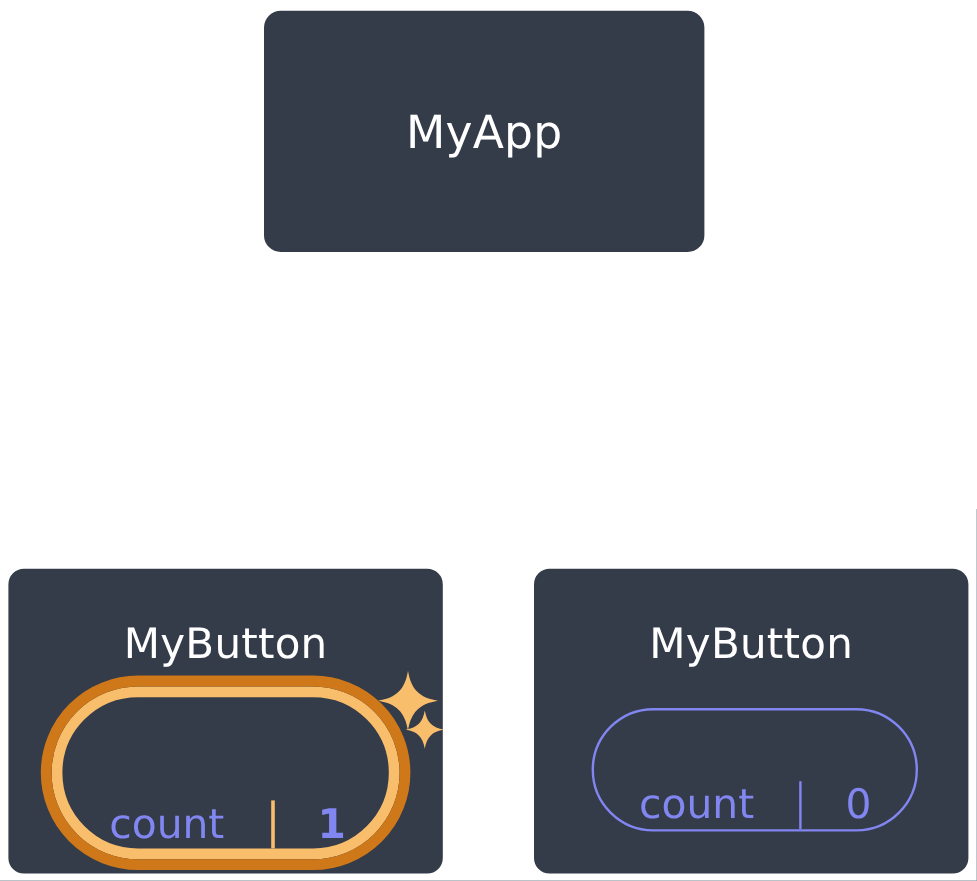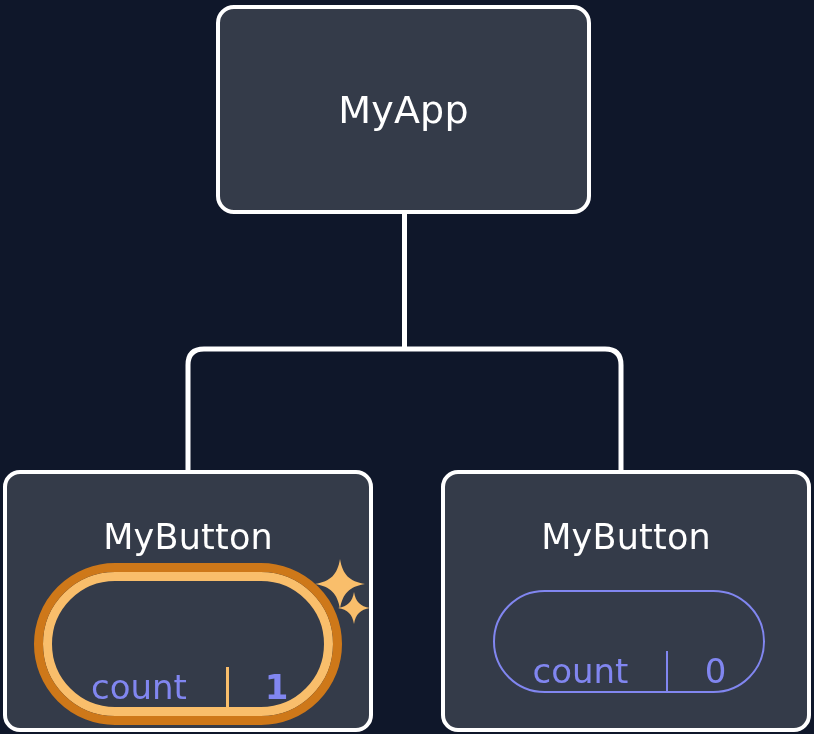--- a/index.html
+++ b/index.html
@@ -11,21 +11,21 @@
     width: 814px;
     height: 734px;
     overflow: hidden;
     font-family: "DejaVu Sans", "Liberation Sans", sans-serif;
     position: relative;
   }
   #stage {
     position: relative;
     width: 814px;
     height: 734px;
-    background: #0f172a;
+    background: #ffffff;
     overflow: hidden;
   }
 
   
   #connectors {
     position: absolute;
     left: 0;
     top: 0;
     width: 814px;
     height: 734px;

